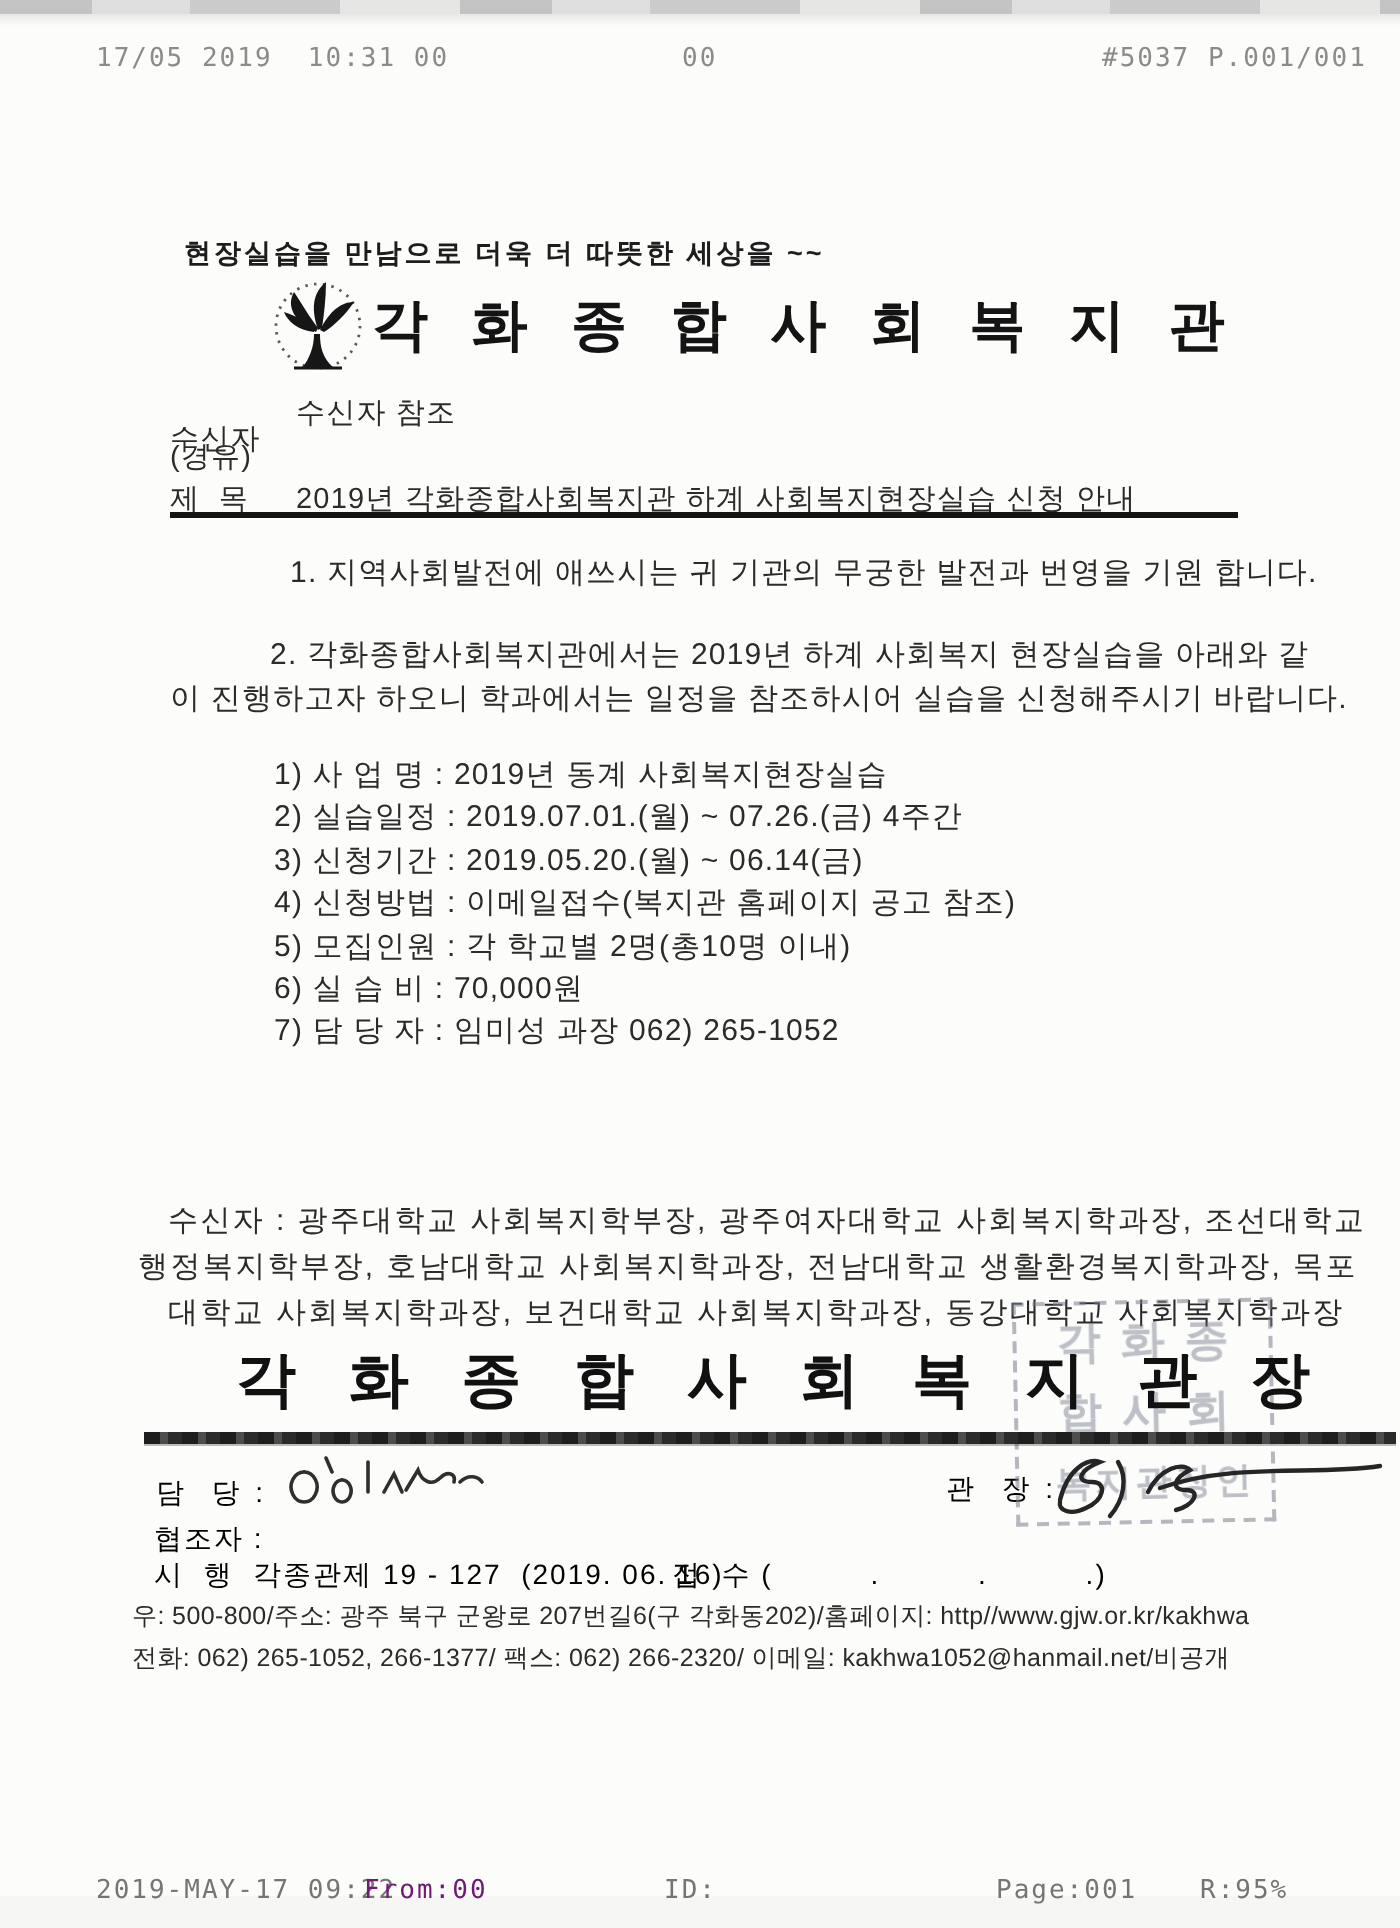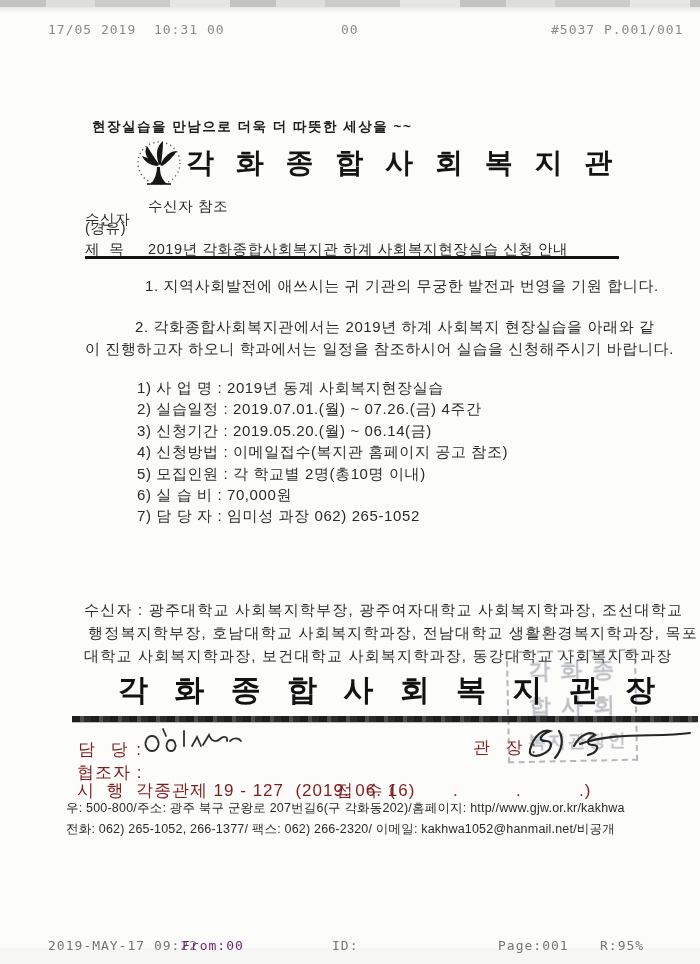--- a/index.html
+++ b/index.html
@@ -44,21 +44,21 @@
     display:flex;flex-direction:column;justify-content:space-around;align-items:center;
     padding:2px 0;box-sizing:border-box;
   }
   .stamp div{font-size:22px;font-weight:bold;letter-spacing:10px;text-indent:10px;
     color:rgba(104,110,126,.42);white-space:pre;line-height:24px;filter:blur(.3px);}
   .double-line{
     position:absolute;left:72px;top:716px;width:626px;height:6px;z-index:2;
     background:repeating-linear-gradient(90deg,#1e1e1e 0 8px,#4d4d4d 8px 12px,#2b2b2b 12px 19px);
     box-shadow:0 1px 0 rgba(0,0,0,.25);
   }
-  .foot-label{position:absolute;white-space:pre;font-size:17px;letter-spacing:2px;color:#7f1d1d;}
+  .foot-label{position:absolute;white-space:pre;font-size:14px;letter-spacing:2px;color:#000000;}
   .addr{position:absolute;white-space:pre;font-size:12.5px;letter-spacing:.2px;color:#2b2b2b;}
   .sig{position:absolute;z-index:3;}
 </style>
 </head>
 <body>
 
 <div class="page">
 
   <div class="scan-strip"></div>
   <div class="scan-strip-fade"></div>
@@ -96,21 +96,21 @@
     <div>1) 사 업 명 : 2019년 동계 사회복지현장실습</div>
     <div>2) 실습일정 : 2019.07.01.(월) ~ 07.26.(금) 4주간</div>
     <div>3) 신청기간 : 2019.05.20.(월) ~ 06.14(금)</div>
     <div>4) 신청방법 : 이메일접수(복지관 홈페이지 공고 참조)</div>
     <div>5) 모집인원 : 각 학교별 2명(총10명 이내)</div>
     <div>6) 실 습 비 : 70,000원</div>
     <div>7) 담 당 자 : 임미성 과장 062) 265-1052</div>
   </div>
 
   <div class="body-line" style="left:84px;top:601px;letter-spacing:1.2px;">수신자 : 광주대학교 사회복지학부장, 광주여자대학교 사회복지학과장, 조선대학교</div>
-  <div class="body-line" style="left:88px;top:624px;letter-spacing:1.2px;">행정복지학부장, 호남대학교 사회복지학과장, 전남대학교 생활환경복지학과장, 목포</div>
+  <div class="body-line" style="left:69px;top:624px;letter-spacing:1.2px;">행정복지학부장, 호남대학교 사회복지학과장, 전남대학교 생활환경복지학과장, 목포</div>
   <div class="body-line" style="left:84px;top:647px;letter-spacing:1.2px;">대학교 사회복지학과장, 보건대학교 사회복지학과장, 동강대학교 사회복지학과장</div>
 
   <div class="issuer-title">각 화 종 합 사 회 복 지 관 장</div>
 
   <div class="stamp">
     <div>각화종</div>
     <div>합사회</div>
     <div style="letter-spacing:2px;font-size:18px;">복지관장인</div>
   </div>
 

